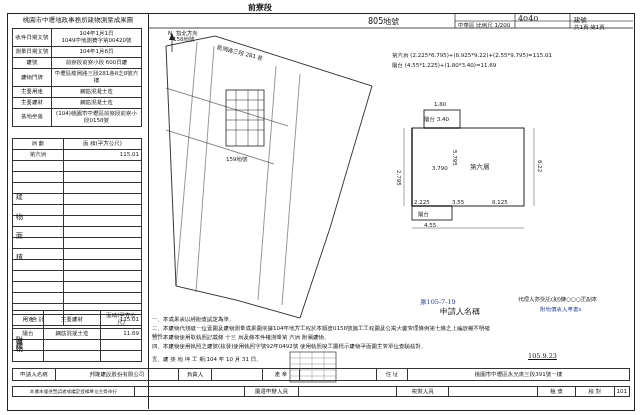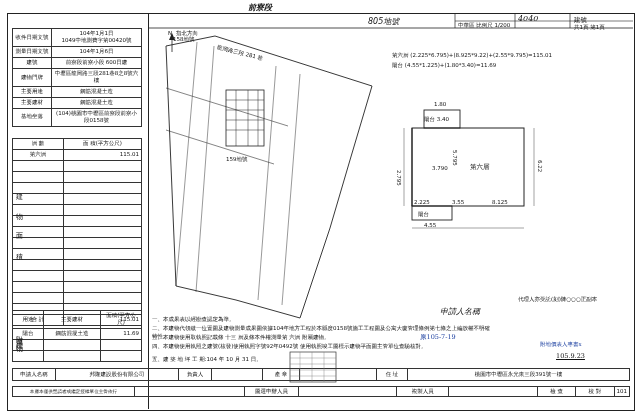--- a/index.html
+++ b/index.html
@@ -26,34 +26,35 @@
   #attTbl td{height:8px;}
   
   .vlabel{position:absolute;font-size:7px;writing-mode:vertical-rl;text-orientation:upright;letter-spacing:6px;text-align:center;}
   
   #botTbl{left:12px;top:368px;width:618px;}
   #botTbl td{height:9px;font-size:5.5px;}
   
   .note{position:absolute;font-size:5.5px;line-height:1.45;}
   .lbl6{position:absolute;font-size:5.5px;}
   .lbl7{position:absolute;font-size:6.5px;}
-  .lbl8{position:absolute;font-size:8px;font-style:italic;}
+  .lbl8{position:absolute;font-size:8px;}
   svg{position:absolute;left:0;top:0;}
   .hand{font-family:"DejaVu Serif","Liberation Serif",serif;}
-  .blue{color:#1b3fa0;margin-top:35px;}
+  .blue{color:#1b3fa0;}
 </style>
 </head>
 <body>
 
 <div id="page">
 
 
   <div class="frame"></div>
   <div class="vdiv"></div>
 
+  <div class="ltitle">桃園市中壢地政事務所建物測量成果圖</div>
 
   <table class="tbl" id="infoTbl">
     <tbody>
         <tr>
       <td class="lbl">收件日期文號</td>
       <td class="ctr" style="white-space:pre-line">104年1月1日
 1049中地測費字第00420號</td>
     </tr>
     <tr>
       <td class="lbl">測量日期文號</td>
@@ -298,15 +299,15 @@
   <div class="note" style="left:152px;top:316px;width:290px;">一、本成果表以經勘查認定為準。</div>
   <div class="note" style="left:152px;top:325px;width:340px;">二、本建物代領繳一位置圖及建物測量成果圖依據104年地方工程於本縣度0158號施工工程圖及公寓大廈管理條例第七條之上編放權不明確特性。</div>
   <div class="note" style="left:152px;top:334px;width:340px;">三、本建物使用取執照記載條 十三 層及條本件權測量第 六層 附屬建物。</div>
   <div class="note" style="left:152px;top:343px;width:360px;">四、本建物使用執照之建號(核發)使用執照字號92年0492號 使用執照竣工圖標示建物平面圖主管單位查驗核對。</div>
   <div class="note" style="left:152px;top:356px;width:290px;">五、建 築 地 坪 工 期:104 年 10 月 31 日。</div>
 
   <div class="lbl7 hand blue" style="left:420px;top:298px;">原105-7-19</div>
   <div class="lbl6 hand" style="left:518px;top:296px;">代理人亦受託(刻)陳○○○正副本</div>
   <div class="lbl8 hand" style="left:440px;top:306px;">申請人名稱</div>
   <div class="lbl6 hand blue" style="left:540px;top:306px;">附地價表人專書x</div>
-  <div class="lbl7 hand" style="left:556px;top:352px;text-decoration:underline;">105.9.23</div>
+  <div class="lbl7 hand" style="left:528px;top:352px;text-decoration:underline;">105.9.23</div>
 
 </div>
 
 </body></html>

